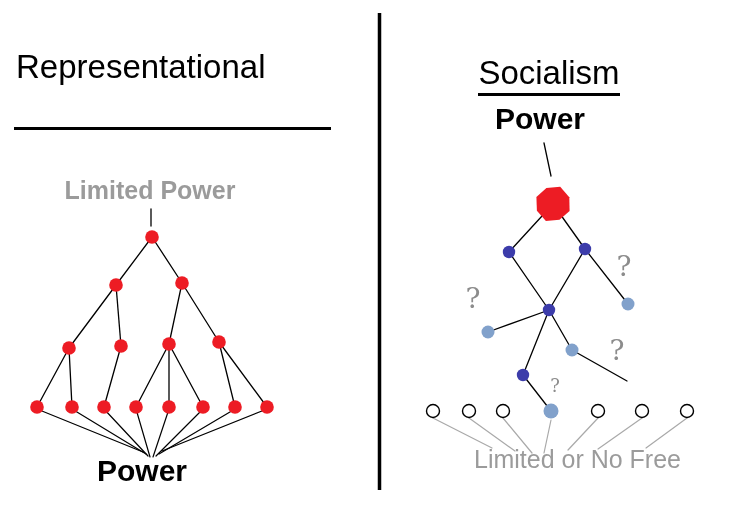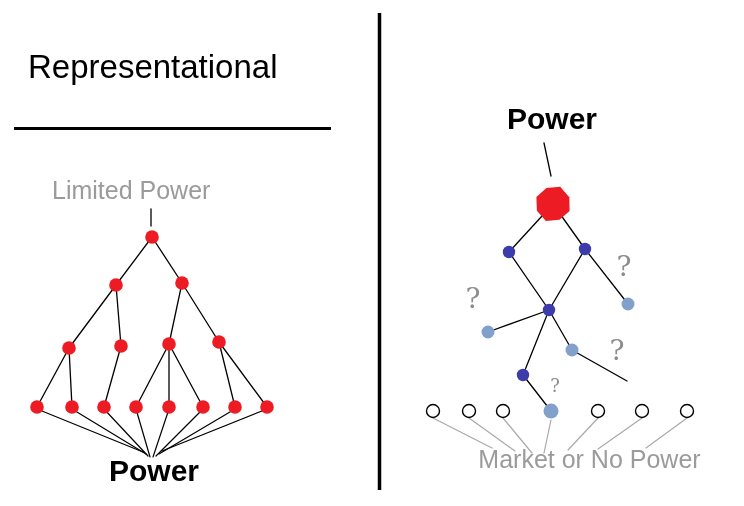--- a/index.html
+++ b/index.html
@@ -1,31 +1,31 @@
 <!DOCTYPE html>
 <html><head>
 <meta charset="utf-8">
 <style>
   html,body{margin:0;padding:0;background:#ffffff;}
   .canvas{
     position:relative;width:744px;height:506px;background:#ffffff;overflow:hidden;
     font-family:"Liberation Sans", sans-serif;
   }
   #diagram-svg{position:absolute;left:0;top:0;}
-  .txt{position:absolute;white-space:pre-line;margin-left:12px;}
+  .txt{position:absolute;white-space:pre-line;}
   .left-title{
     left:16px;top:10px;width:330px;
     font-size:33px;line-height:38px;color:#000;font-weight:400;letter-spacing:0px;
   }
   .title-underline{
     position:absolute;left:14px;top:127px;width:317px;height:3px;background:#000;
   }
   .limited-power{
-    left:40px;top:178px;width:220px;text-align:left;
-    font-size:25px;line-height:1;color:#9b9b9b;
+    left:40px;top:178px;width:220px;text-align:center;
+    font-size:25px;line-height:1;color:#9b9b9b;font-weight:bold;
   }
   .left-power{
     left:52px;top:456px;width:180px;text-align:center;
     font-size:30px;line-height:1;font-weight:700;color:#000;
   }
   .right-title{
     left:449px;top:19px;width:200px;text-align:center;
     font-size:33px;line-height:1.1;color:#000;
   }
   .right-title span{border-bottom:3px solid #000;padding-bottom:2px;}
@@ -124,24 +124,27 @@
 
   <div class="txt left-title">
     <div>Representational</div>
   </div>
   <div class="title-underline"></div>
 
   <div class="txt limited-power">Limited Power</div>
 
   <div class="txt left-power">Power</div>
 
+  <div class="txt right-title">
+    <span>Socialism</span>
+  </div>
 
   <div class="txt right-power">Power</div>
 
-  <div class="txt limited-no-power">Market or No Power</div>
+  <div class="txt limited-no-power">Limited or No Free</div>
 
   <div id="qmark-layer">
       <span class="qmark" style="left: 624px; top: 267px; font-size: 28px;">?</span>
       <span class="qmark" style="left: 473px; top: 299px; font-size: 28px;">?</span>
       <span class="qmark" style="left: 617px; top: 351px; font-size: 28px;">?</span>
       <span class="qmark" style="left: 555px; top: 386px; font-size: 18px;">?</span>
     </div>
 
 </div>
 

